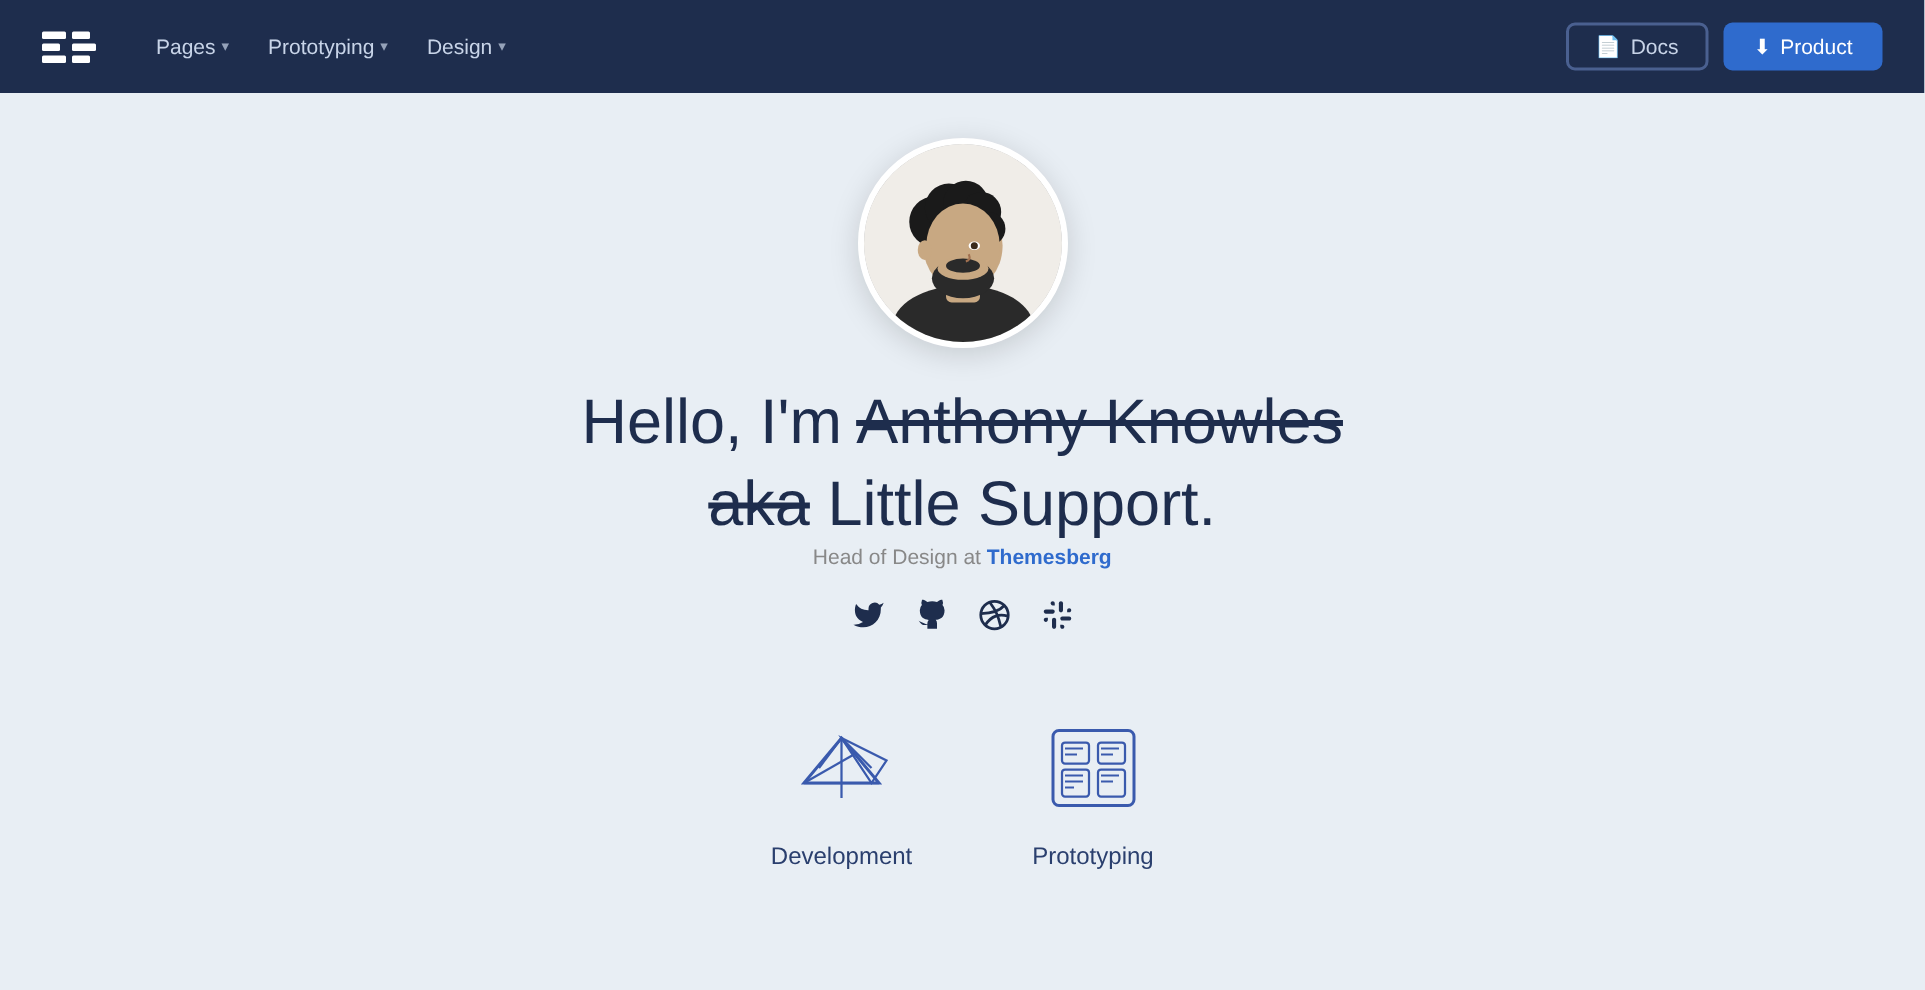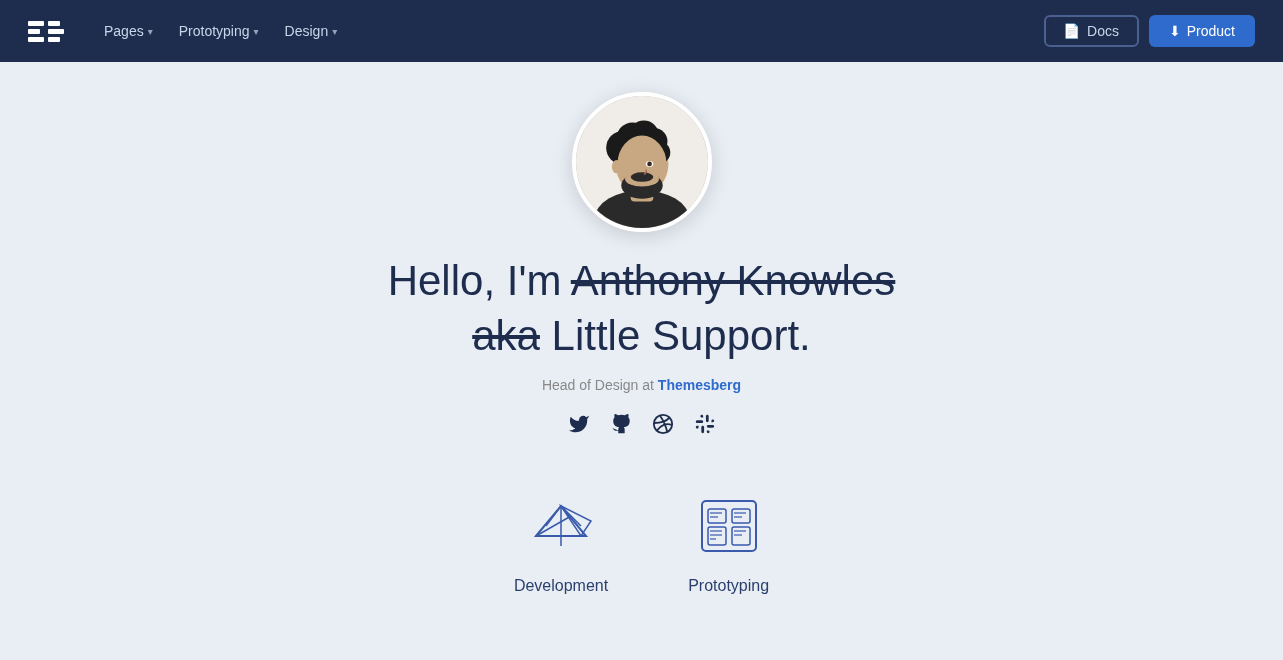--- a/index.html
+++ b/index.html
@@ -107,21 +107,20 @@
       font-weight: 400;
       line-height: 1.3;
     }
     .hero-title .strikethrough {
       text-decoration: line-through;
       color: #1e2d4d;
     }
     .hero-subtitle {
       font-size: 14px;
       color: #888;
-      margin-top: 14px;
       text-align: center;
     }
     .hero-subtitle .brand {
       color: #2f6bcd;
       font-weight: 600;
     }
     .social-icons {
       display: flex;
       gap: 20px;
       margin-top: 20px;

